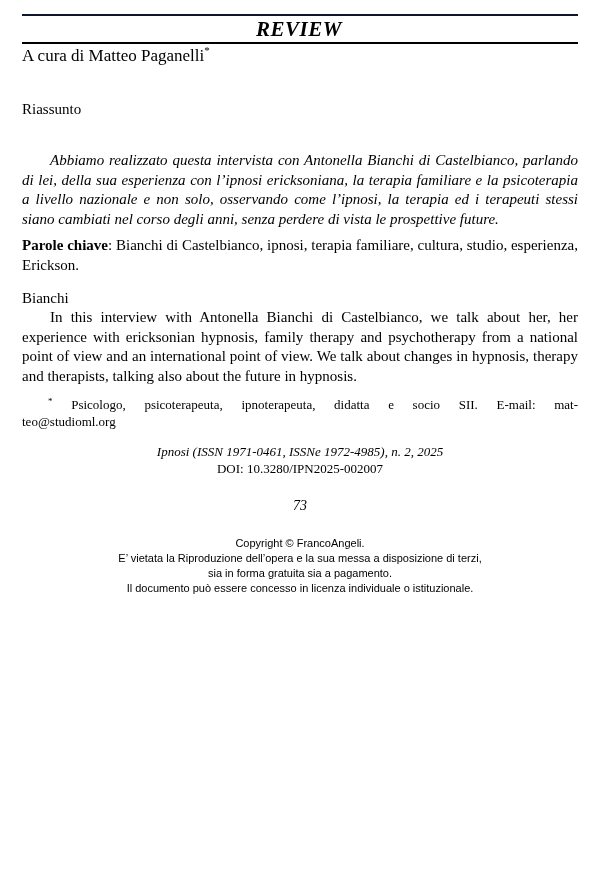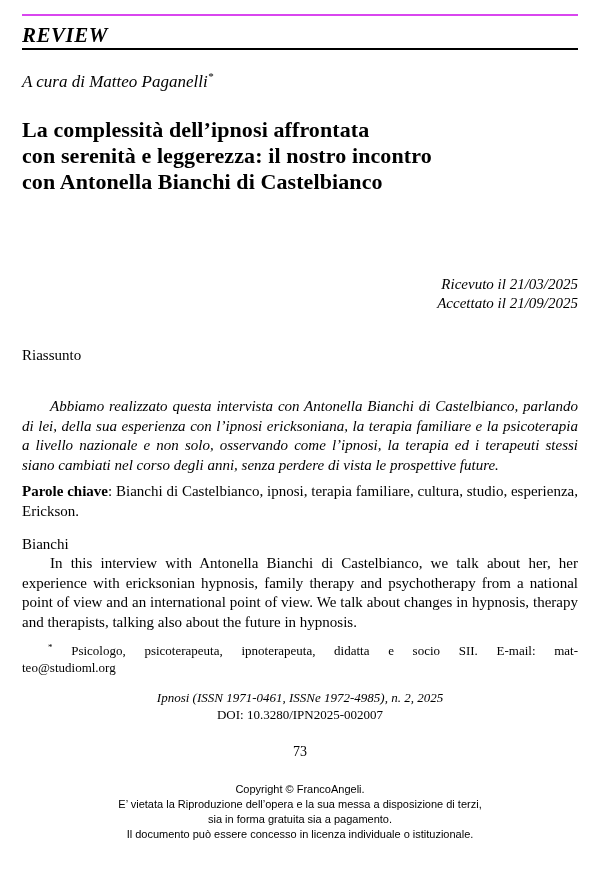--- a/index.html
+++ b/index.html
@@ -8,37 +8,36 @@
     width: 600px;
     height: 890px;
     margin: 0 auto;
     background: #ffffff;
     color: #000000;
     font-family: "Liberation Serif", serif;
     padding: 14px 22px 0 22px;
     overflow: hidden;
   }
   .header-band {
-    border-top: 2px solid #d946ef;
+    border-top: 2px solid #0f172a;
     border-bottom: 2px solid #000;
-    text-align: left;
-    padding: 7px 2px 1px 0;
+    text-align: center;
+    padding: 1px 2px 1px 0;
   }
   .header-band .category {
     font-size: 21px;
     font-weight: bold;
     font-style: italic;
     letter-spacing: 0.5px;
     line-height: 24px;
   }
   .byline {
-    margin-top: 20px;
+    margin-top: 0;
     font-size: 17px;
     line-height: 23px;
-    font-style: italic;
   }
   .byline sup {
     font-size: 11px;
     vertical-align: super;
     line-height: 0;
   }
   .title {
     margin-top: 24px;
     font-size: 22px;
     font-weight: bold;
@@ -101,20 +100,21 @@
     margin-top: 13px;
     font-size: 13px;
     line-height: 17px;
     text-align: center;
   }
   .journal-info .issn-line { font-style: italic; }
   .page-number {
     margin-top: 21px;
     text-align: center;
     font-size: 14px;
+    font-style: italic;
     line-height: 15px;
   }
   .footer-copyright {
     margin-top: 23px;
     text-align: center;
     font-family: "Liberation Sans", sans-serif;
     font-size: 11px;
     line-height: 15px;
     white-space: pre-line;
   }
@@ -125,28 +125,21 @@
 <div class="page">
 
   <div class="header-band">
     <span class="category">REVIEW</span>
   </div>
 
   <div class="byline">
     <span>A cura di Matteo Paganelli</span><sup>*</sup>
   </div>
 
-  <h1 class="title">La complessità dell’ipnosi affrontata
-con serenità e leggerezza: il nostro incontro
-con Antonella Bianchi di Castelbianco</h1>
 
-  <div class="dates">
-    <div>Ricevuto il 21/03/2025</div>
-    <div>Accettato il 21/09/2025</div>
-  </div>
 
   <h2 class="section-heading riassunto-heading">Riassunto</h2>
 
   <p class="body-par indent riassunto-body">Abbiamo realizzato questa intervista con Antonella Bianchi di Castelbianco, parlando di lei, della sua esperienza con l’ipnosi ericksoniana, la terapia familiare e la psicoterapia a livello nazionale e non solo, osservando come l’ipnosi, la terapia ed i terapeuti stessi siano cambiati nel corso degli anni, senza perdere di vista le prospettive future.</p>
 
   <p class="keywords">
     <span class="kw-label">Parole chiave</span><span>: Bianchi di Castelbianco, ipnosi, terapia familiare, cultura, studio, esperienza, Erickson.</span>
   </p>
 
 

